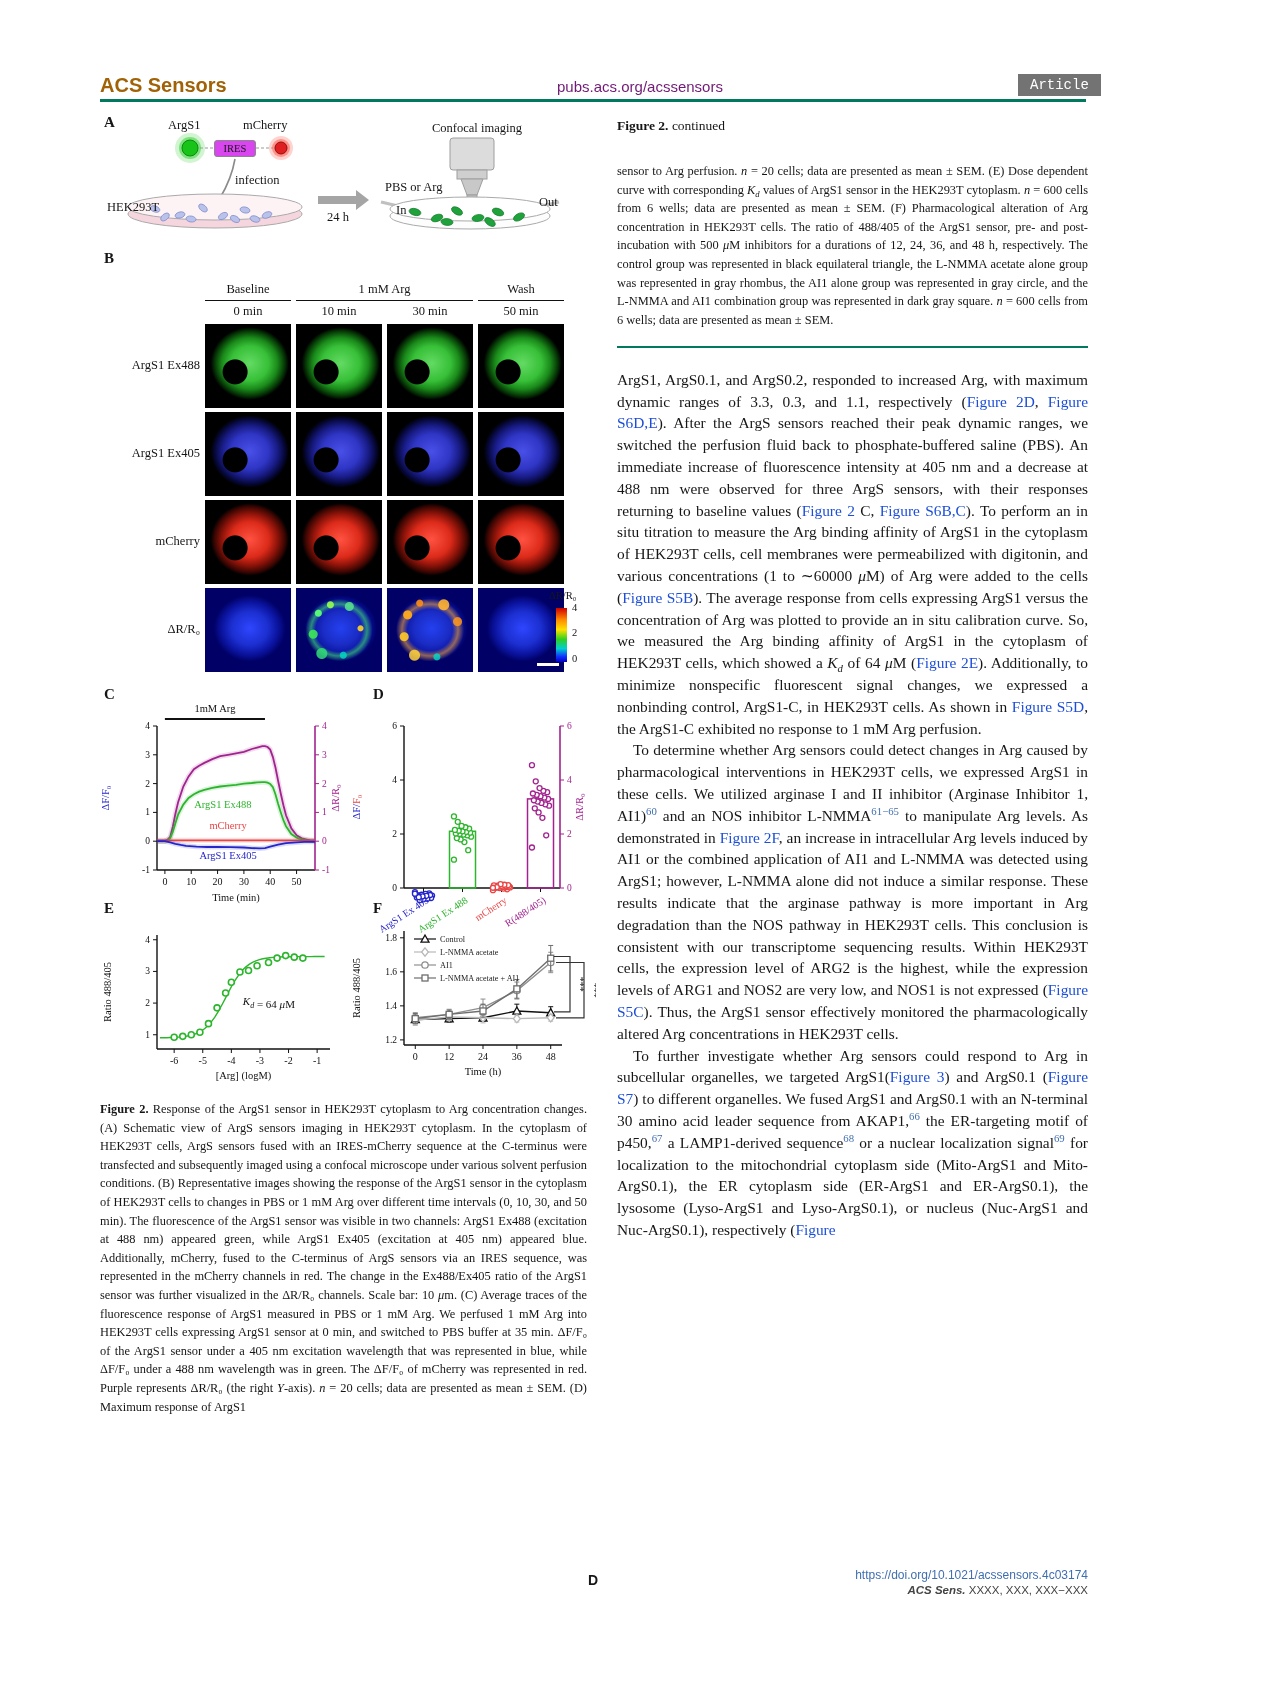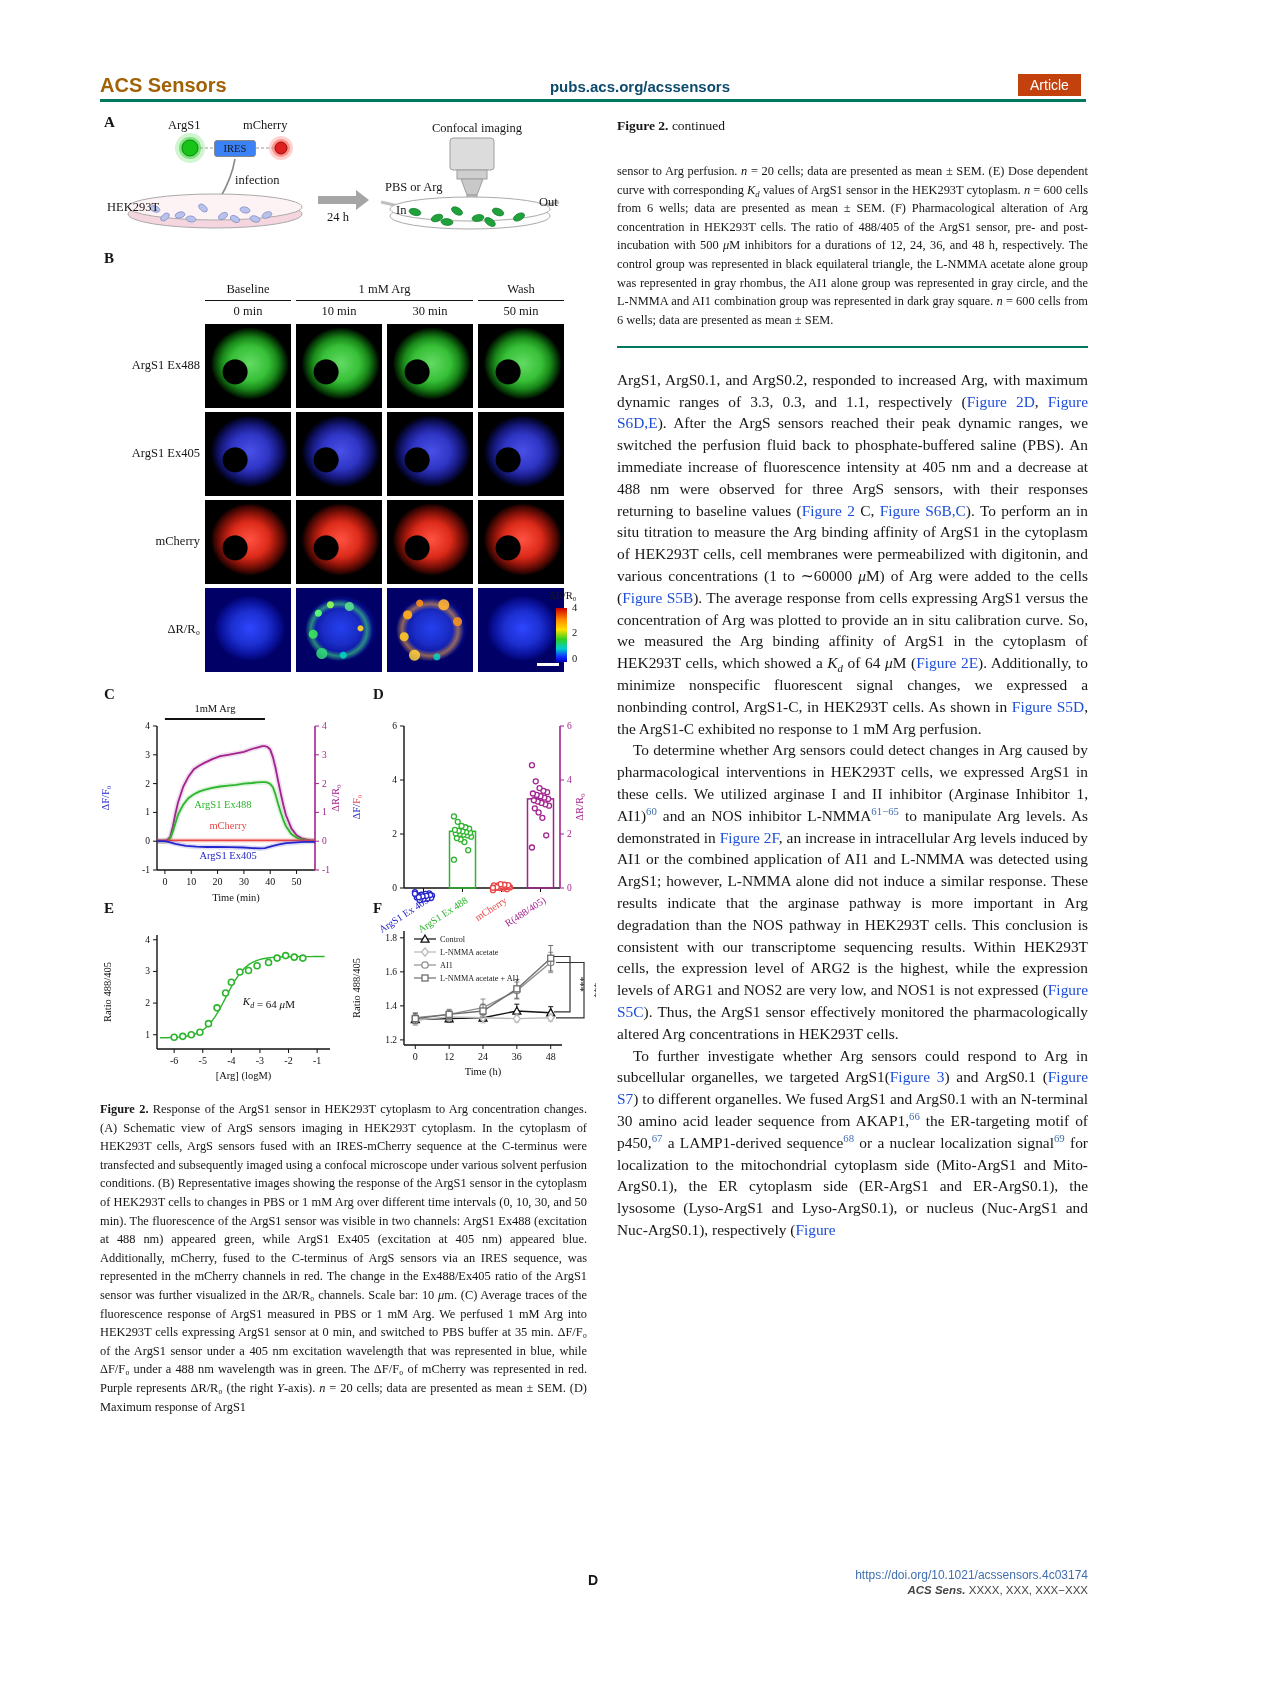--- a/index.html
+++ b/index.html
@@ -1,21 +1,21 @@
 <!DOCTYPE html>
 <html><head>
 <meta charset="utf-8">
 <style>
   html,body{margin:0;padding:0;background:#888;}
   #page{position:relative;width:1280px;height:1688px;background:#ffffff;font-family:"Liberation Serif",serif;color:#161616;overflow:hidden;}
   .abs{position:absolute;}
   
   .journal{font-family:"Liberation Sans",sans-serif;font-weight:bold;font-size:20px;color:#a16207;}
-  .puburl{font-family:"Liberation Sans",sans-serif;font-size:15px;color:#0c4a6e;font-weight:bold;}
-  .badge{font-family:Liberation Sans, sans-serif;font-size:14px;color:#fff;background:#c2410c;padding:3px 12px;}
+  .puburl{font-family:"Liberation Sans",sans-serif;font-size:15px;color:#701a75;}
+  .badge{font-family:Liberation Mono, monospace;font-size:14px;color:#fff;background:#737373;padding:3px 12px;}
   .hrule{height:2.5px;background:#00795f;}
   .thinrule{height:1.5px;background:#00795f;}
   
   .plabel{font-size:15px;font-weight:bold;font-family:"Liberation Serif",serif;}
   .slab{font-size:12.5px;}
   .hdr{font-size:12.5px;text-align:center;}
   .hdrline{height:1.3px;background:#111;}
   
   .mg{position:absolute;width:86px;height:84px;background-color:#000;}
   .g1{background-image:radial-gradient(circle 14px at 35% 57%, #000 0 12px, rgba(0,0,0,0) 13px),radial-gradient(ellipse 42px 39px at 52% 47%, #63db63, #38c038 45%, #1a8a1a 66%, #053305 84%, #000 93%);}
@@ -52,21 +52,21 @@
   .indent{text-indent:16px;}
   .fig2c{font-size:13.5px;}
   .seg-b{font-weight:700}.seg-i{font-style:italic}.seg-bi{font-weight:700;font-style:italic}
   .seg-l{color:#1d4ed8}
   .seg-supl{color:#3f6eb0;font-size:70%;vertical-align:super;line-height:0}
   .seg-sub{font-style:italic;font-size:70%;vertical-align:sub;line-height:0}
   
   .pageletter{font-family:"Liberation Sans",sans-serif;font-weight:bold;font-size:14px;}
   .doi{font-family:"Liberation Sans",sans-serif;font-size:12px;color:#3f6eb0;text-align:right;}
   .cite{font-family:Liberation Sans, sans-serif;font-size:11.5px;color:#444;text-align:right;}
-  .ires{font-size:10.5px;border:1px solid #888;background:#3b82f6;border-radius:3px;width:40px;height:15px;line-height:15px;text-align:center;}
+  .ires{font-size:10.5px;border:1px solid #888;background:#d946ef;border-radius:3px;width:40px;height:15px;line-height:15px;text-align:center;}
   svg text{font-family:"Liberation Serif","DejaVu Serif",serif;}
 </style>
 </head>
 <body>
 
 <div id="page">
 
   <div class="abs journal" style="left:100px;top:74px;">ACS Sensors</div>
   <div class="abs puburl" style="left:0;top:78px;width:1280px;text-align:center;">pubs.acs.org/acssensors</div>
   <div class="abs badge" style="left:1018px;top:74px;">Article</div>

